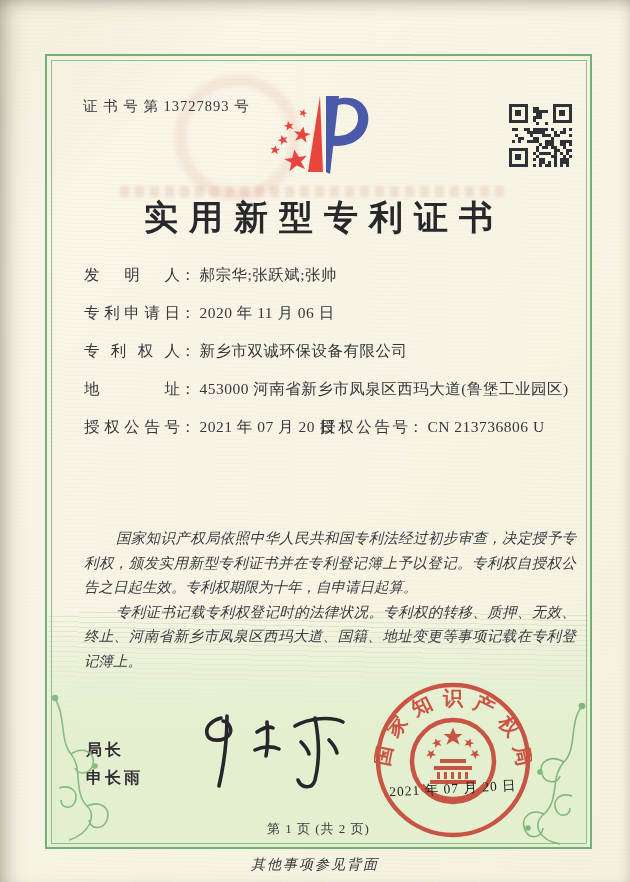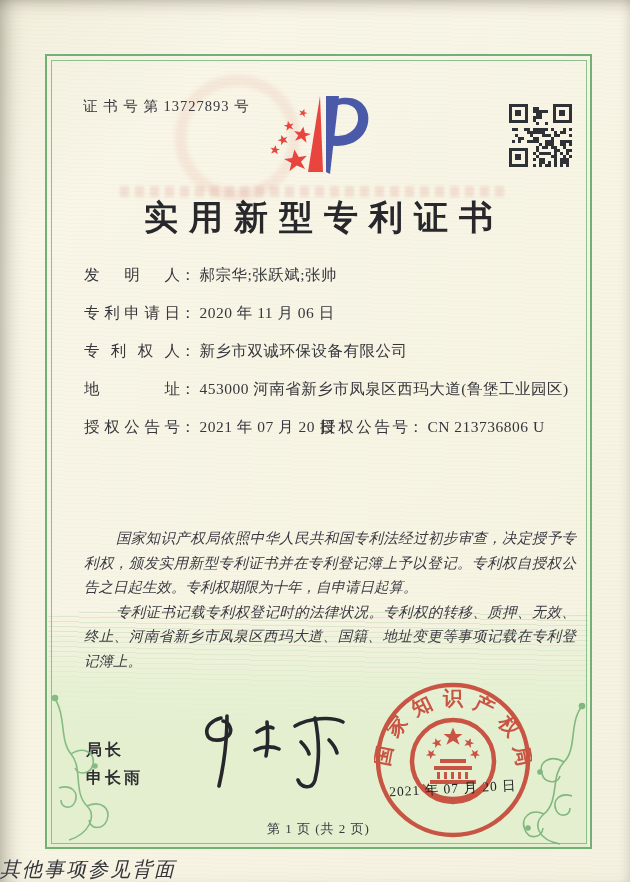--- a/index.html
+++ b/index.html
@@ -52,21 +52,21 @@
   .paras p { text-indent:2.2em; }
   
   .issuer { position:absolute; left:86px; top:736px; font-family:"Liberation Sans","DejaVu Sans",sans-serif;
     font-weight:600; font-size:16px; line-height:28px; letter-spacing:3px; color:#2e2e33; }
   .signature { position:absolute; left:183px; top:708px; }
   
   .seal { position:absolute; left:374px; top:681px; width:158px; height:158px; opacity:.92; mix-blend-mode:multiply; }
   .seal-date { position:absolute; left:374px; top:780px; width:158px; text-align:center;
     font-size:13.5px; color:#222; letter-spacing:1px; transform:rotate(-3deg); font-style:normal; }
   .page-number { position:absolute; left:45px; top:820px; width:547px; text-align:center; font-size:13px; color:#3a3a40; letter-spacing:1px; }
-  .footer-note { position:absolute; left:0; top:856px; width:630px; text-align:left; font-size:20px;
+  .footer-note { position:absolute; left:0; top:856px; width:630px; text-align:center; font-size:14px;
     font-style:italic; letter-spacing:2px; color:#33333a; }
   .flourish { position:absolute; }
   .fl-bl { left:49px; top:688px; }
   .fl-br { left:498px; top:700px; }
 </style>
 </head>
 <body>
 
 <div class="paper">
   <div class="texture"></div>

